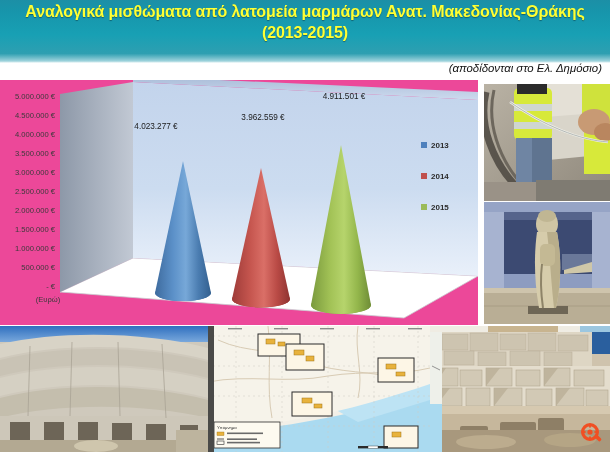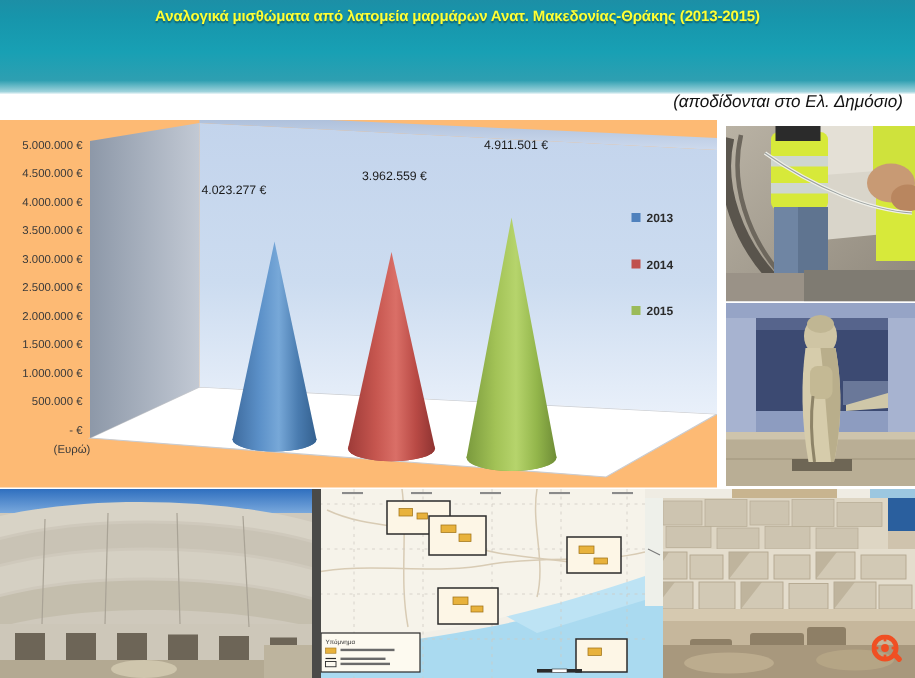--- a/index.html
+++ b/index.html
@@ -14,38 +14,38 @@
   
   .header{
     position:absolute;left:0;top:0;width:610px;height:63px;
     background:linear-gradient(180deg,#1c8fa6 0%,#1795ab 18%,#18a0b4 55%,#2e9fb1 85%,#9fd3dc 97%,#ffffff 100%);
   }
   .header-title{
     position:absolute;left:0;top:1px;width:610px;
     text-align:center;
     color:#ffff33;
     font-weight:bold;
-    font-size:10px;
+    font-size:16px;
     line-height:21px;
     letter-spacing:-0.1px;
     text-shadow:0 1px 1px rgba(0,0,0,.35);
     padding:0 6px;
     box-sizing:border-box;
   }
   .subtitle{
     position:absolute;right:8px;top:62px;
     font-style:italic;font-size:11.4px;color:#111;
     white-space:nowrap;
     margin-left:32px;
   }
 
   
   .chart{
     position:absolute;left:0;top:80px;width:478px;height:245px;
-    background:#fdba74;overflow:hidden;
+    background:#ec4899;overflow:hidden;
   }
   .chart-svg{position:absolute;left:0;top:0;}
   .axis-label{
     font-family:"Liberation Sans", sans-serif;
     font-size:7.6px;fill:#3a3a3a;
   }
   .axis-title{
     font-family:"Liberation Sans", sans-serif;
     font-size:7.6px;fill:#3a3a3a;
   }

